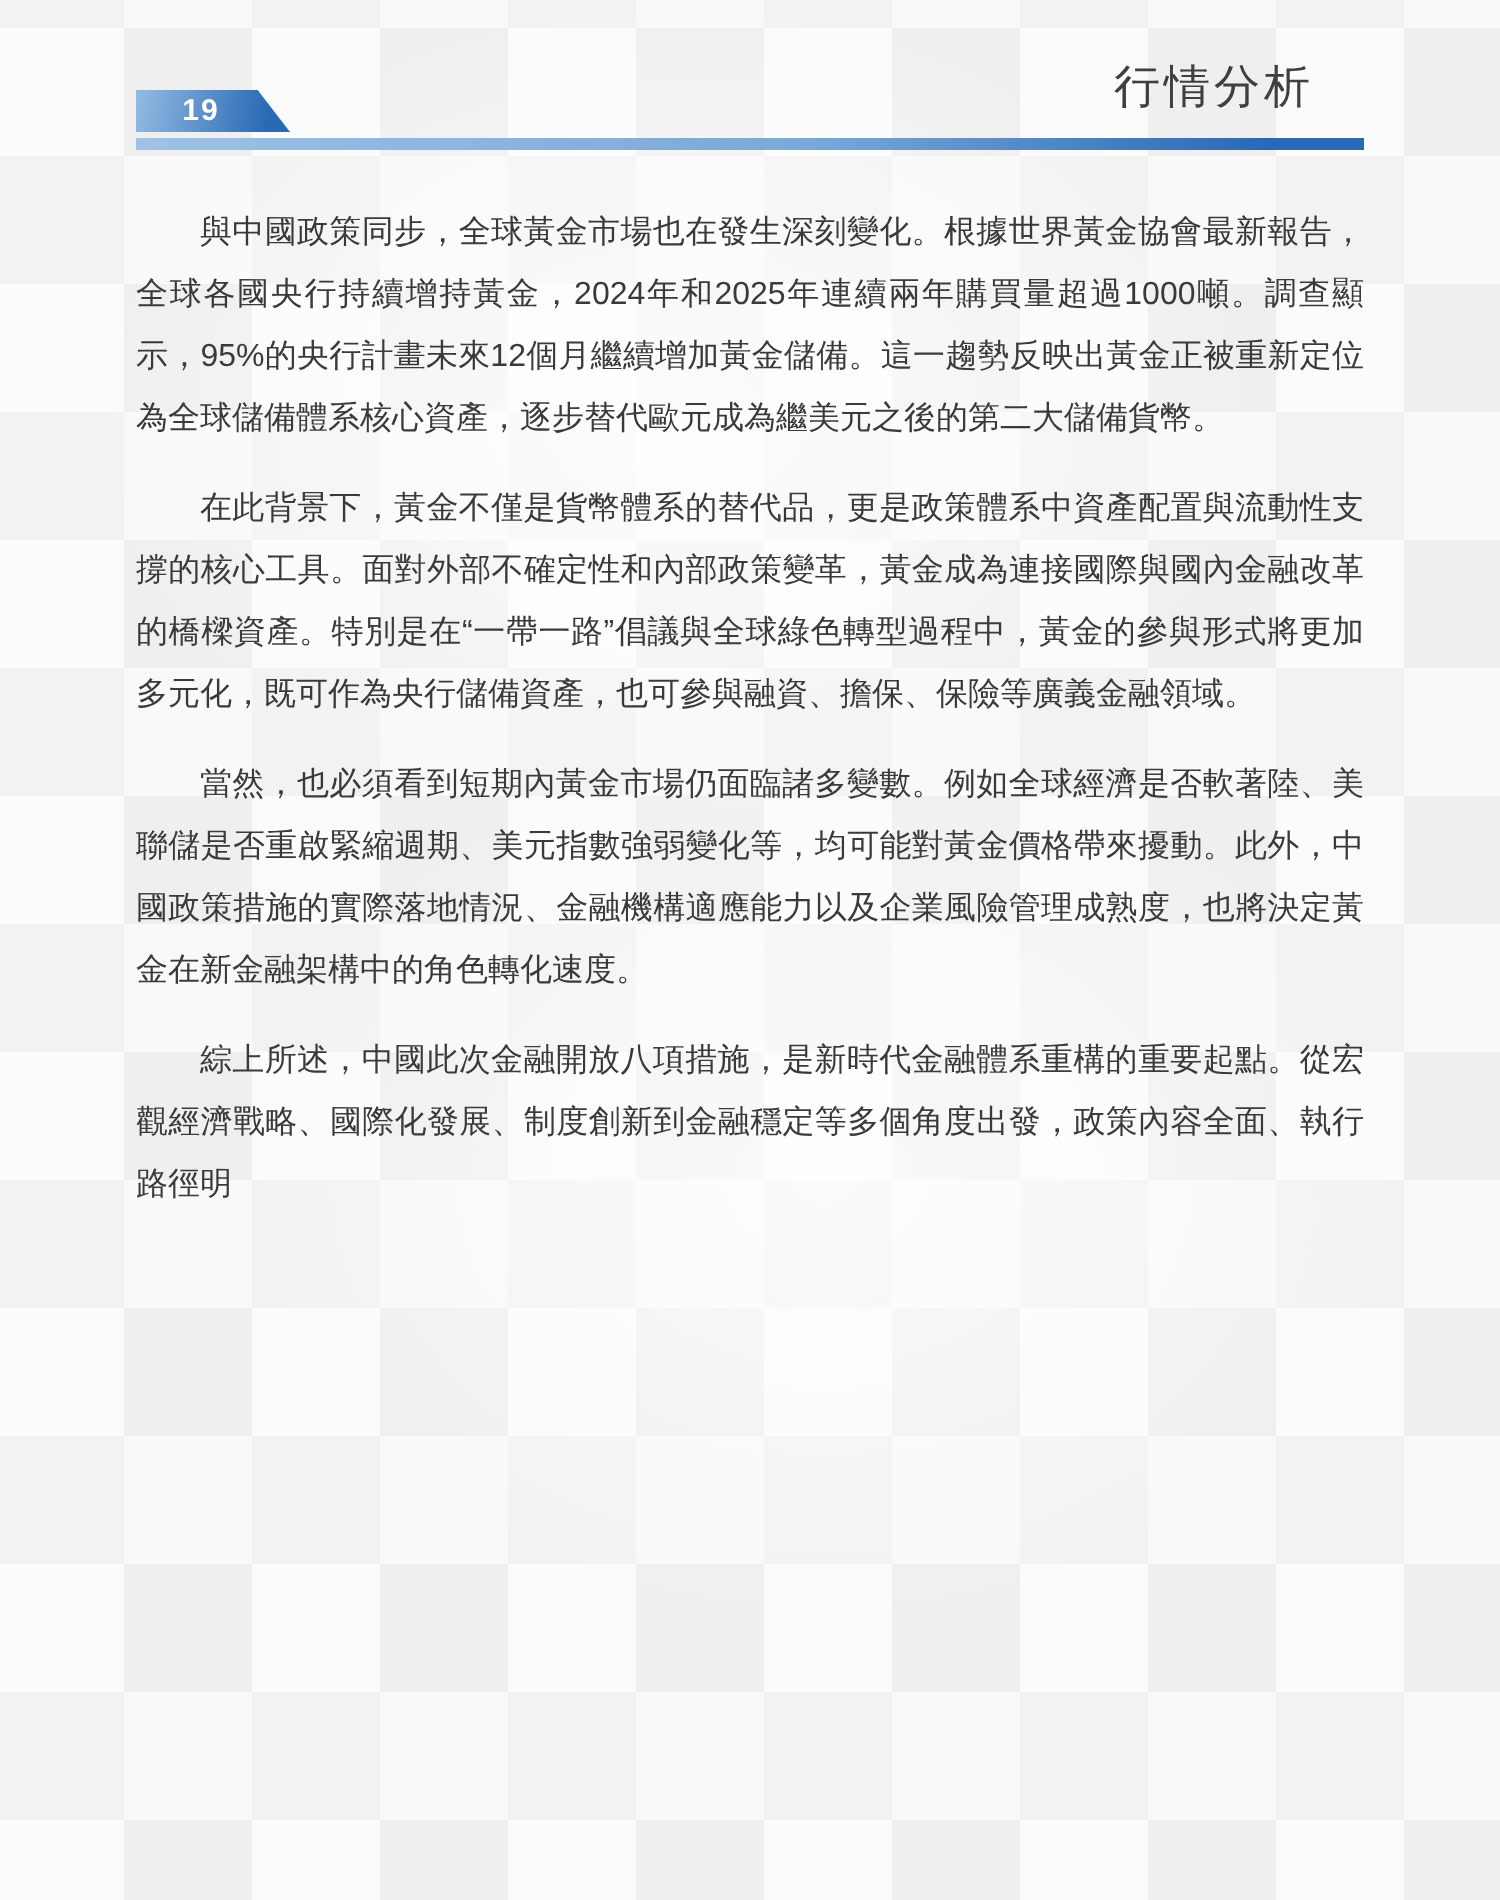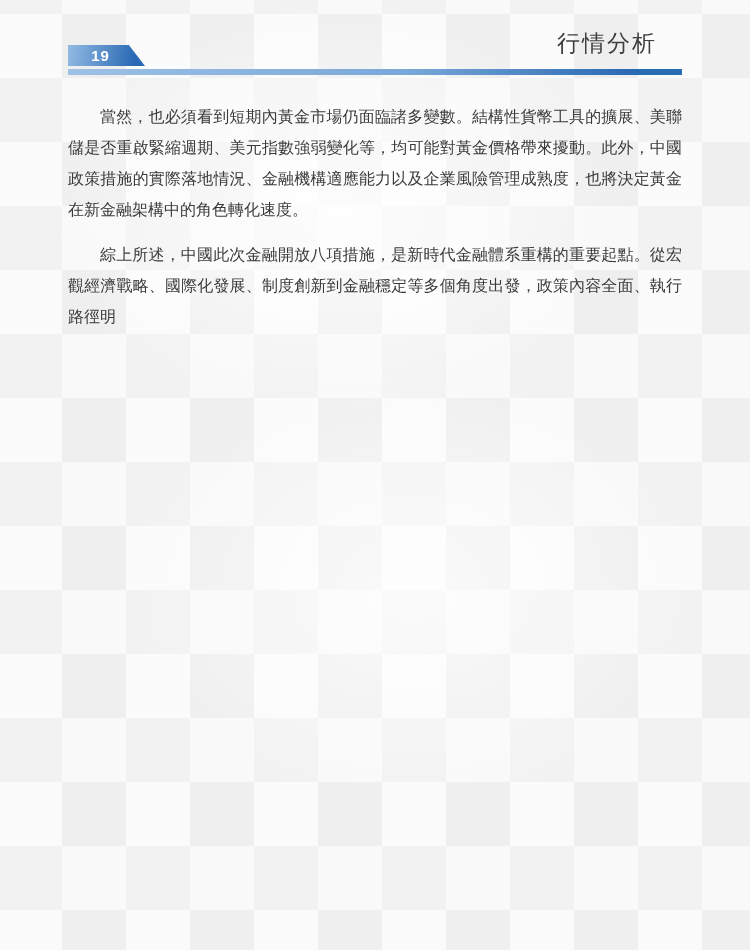--- a/index.html
+++ b/index.html
@@ -58,17 +58,19 @@
 
   <div class="badge">
     <span>19</span>
   </div>
 
   <div class="section-title">行情分析</div>
 
   <div class="rule"></div>
 
   <div class="content">
-    <p>當然，也必須看到短期內黃金市場仍面臨諸多變數。結構性貨幣工具的擴展、美聯儲是否重啟緊縮週期、美元指數強弱變化等，均可能對黃金價格帶來擾動。此外，中國政策措施的實際落地情況、金融機構適應能力以及企業風險管理成熟度，也將決定黃金在新金融架構中的角色轉化速度。</p>
+    <p>與中國政策同步，全球黃金市場也在發生深刻變化。根據世界黃金協會最新報告，全球各國央行持續增持黃金，2024年和2025年連續兩年購買量超過1000噸。調查顯示，95%的央行計畫未來12個月繼續增加黃金儲備。這一趨勢反映出黃金正被重新定位為全球儲備體系核心資產，逐步替代歐元成為繼美元之後的第二大儲備貨幣。</p>
+    <p>在此背景下，黃金不僅是貨幣體系的替代品，更是政策體系中資產配置與流動性支撐的核心工具。面對外部不確定性和內部政策變革，黃金成為連接國際與國內金融改革的橋樑資產。特別是在“一帶一路”倡議與全球綠色轉型過程中，黃金的參與形式將更加多元化，既可作為央行儲備資產，也可參與融資、擔保、保險等廣義金融領域。</p>
+    <p>當然，也必須看到短期內黃金市場仍面臨諸多變數。例如全球經濟是否軟著陸、美聯儲是否重啟緊縮週期、美元指數強弱變化等，均可能對黃金價格帶來擾動。此外，中國政策措施的實際落地情況、金融機構適應能力以及企業風險管理成熟度，也將決定黃金在新金融架構中的角色轉化速度。</p>
     <p>綜上所述，中國此次金融開放八項措施，是新時代金融體系重構的重要起點。從宏觀經濟戰略、國際化發展、制度創新到金融穩定等多個角度出發，政策內容全面、執行路徑明</p>
   </div>
 
 </div>
 
 </body></html>

